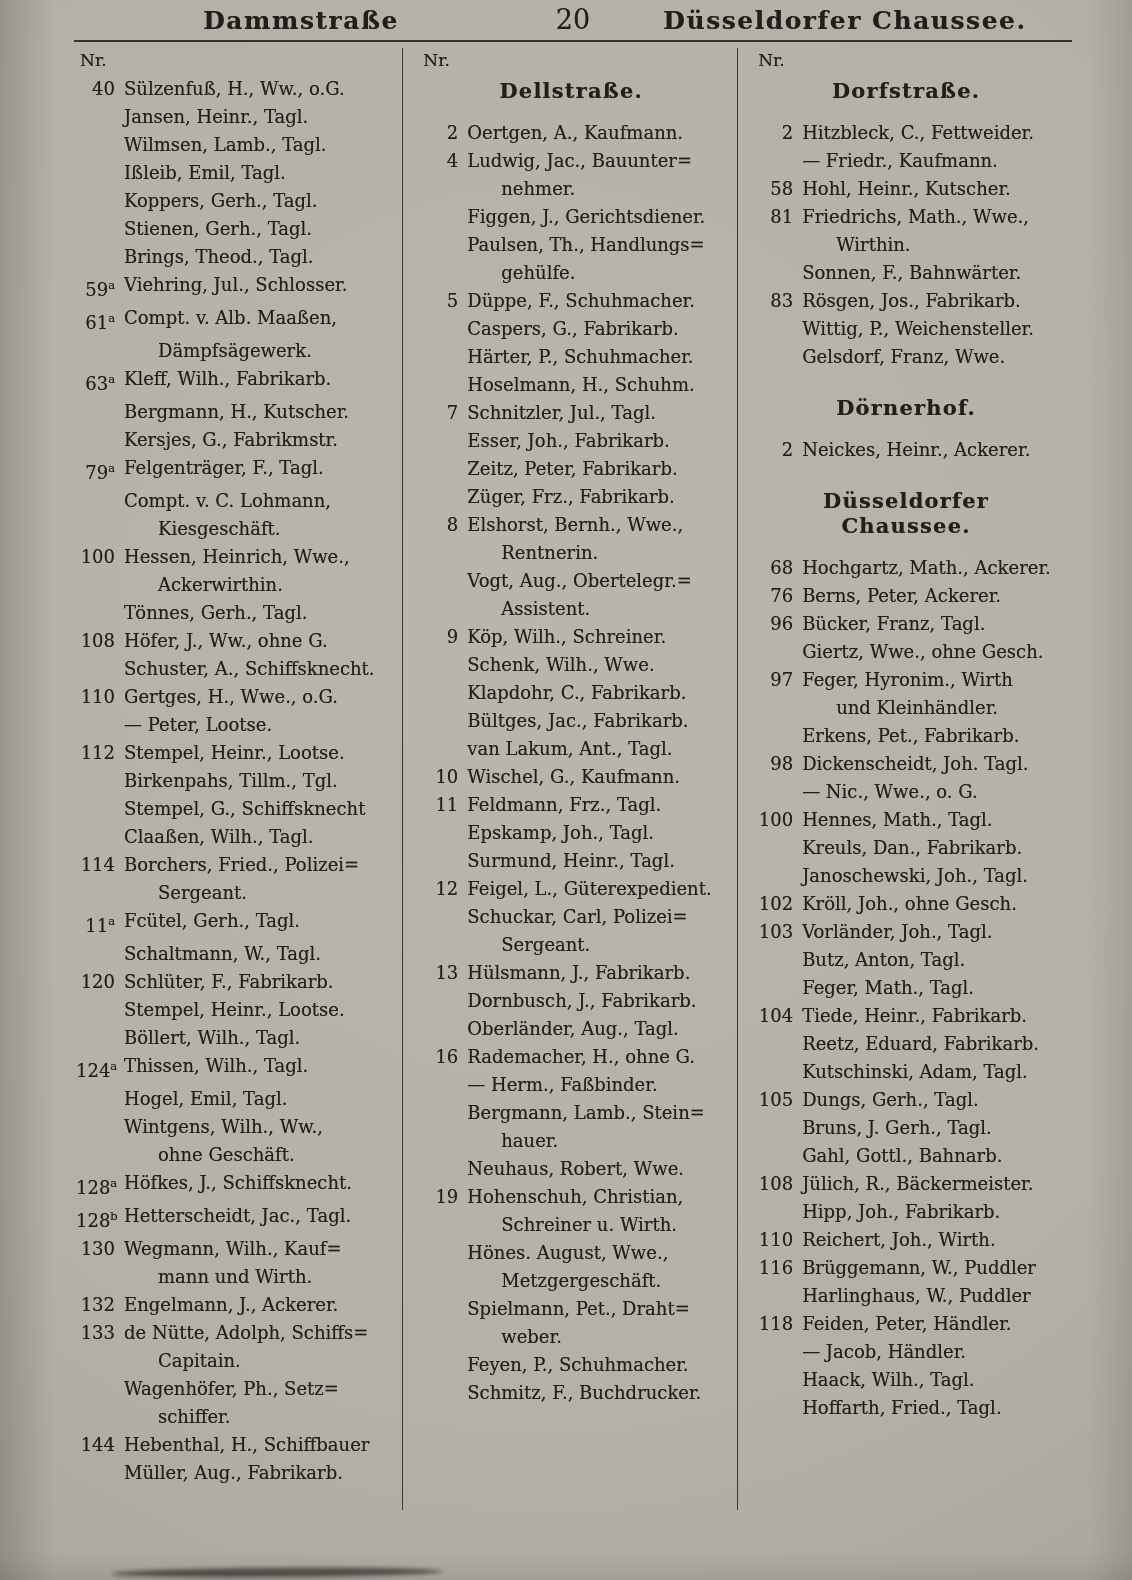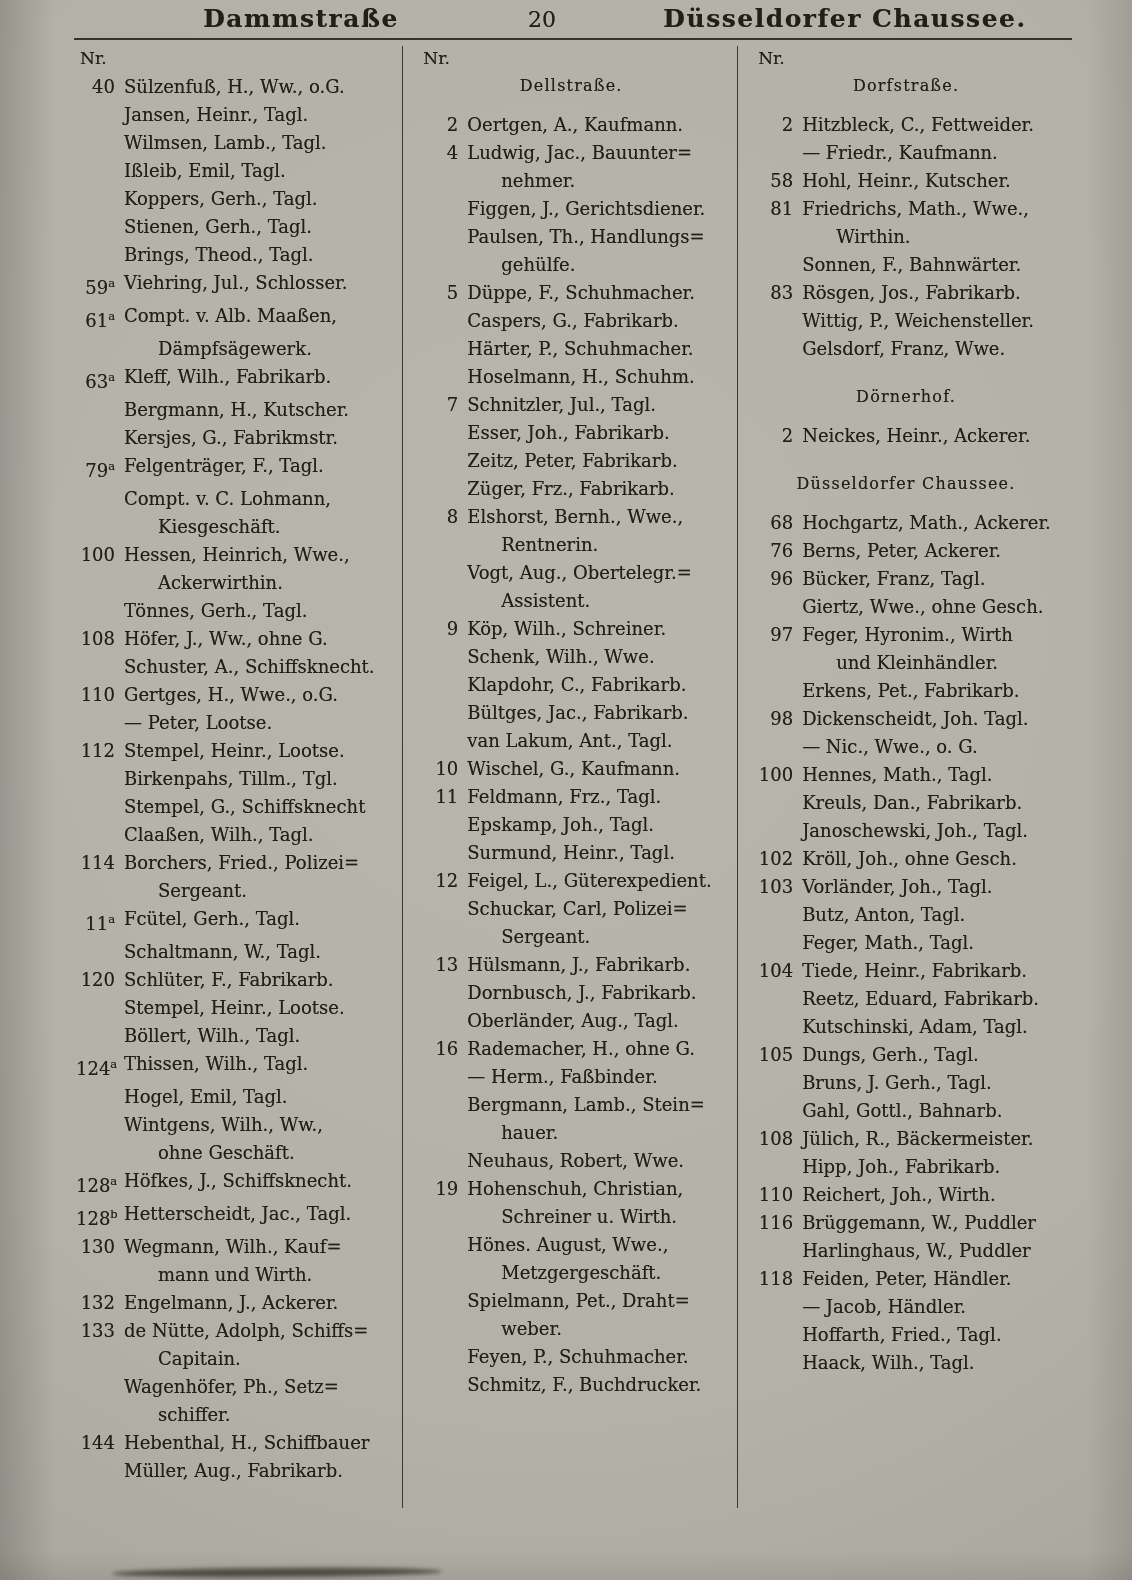--- a/index.html
+++ b/index.html
@@ -15,21 +15,21 @@
       radial-gradient(ellipse 120% 90% at 48% 40%, rgba(255,255,255,0.06) 0%, rgba(0,0,0,0) 55%, rgba(0,0,0,0.10) 100%),
       linear-gradient(90deg, rgba(0,0,0,0.16) 0px, rgba(0,0,0,0) 55px),
       linear-gradient(270deg, rgba(0,0,0,0.10) 0px, rgba(0,0,0,0) 45px),
       linear-gradient(0deg, rgba(0,0,0,0.08) 0px, rgba(0,0,0,0) 30px),
       #b4b1a8;
     overflow:hidden;
     text-shadow: 0 0 0.5px rgba(20,18,14,0.55);
   }
   .page-header { display:flex; align-items:baseline; font-weight:bold; }
   .head-side { flex:1; text-align:center; font-size:25px; letter-spacing:1.5px; }
-  .page-num { width:90px; text-align:left; font-size:22px; font-weight:normal; }
+  .page-num { width:90px; text-align:center; font-size:27px; font-weight:normal; }
   .header-rule { border-bottom:2px solid #34322c; margin-top:5px; }
 
   .columns {
     display:grid;
     grid-template-columns:1fr 1.02fr 1.02fr;
     margin-top:6px;
     min-height:1462px;
   }
   .col { padding:2px 4px 0 2px; box-sizing:border-box; }
   .col + .col { border-left:1.6px solid #3b3831; padding-left:16px; }
@@ -37,22 +37,22 @@
   .nr-label { font-size:17px; margin:0 0 5px 4px; }
 
   .line { display:flex; font-size:18px; line-height:28px; }
   .num { width:48px; text-align:right; padding-right:9px; box-sizing:border-box; flex-shrink:0; }
   .num sup { font-size:11.5px; }
   .txt { white-space:nowrap; }
   .cont .txt { padding-left:34px; }
 
   .street-heading {
     text-align:center;
-    font-weight:normal;
-    font-size:16px;
+    font-weight:bold;
+    font-size:21px;
     letter-spacing:1.2px;
     margin:24px 10px 16px 0;
   }
   .nr-label + .street-heading { margin-top:8px; }
 
   .smudge {
     position:absolute; left:112px; bottom:3px;
     width:330px; height:9px;
     background:#14120e; opacity:0.6;
     border-radius:50%;
@@ -615,23 +615,23 @@
         <div class="line">
           <span class="num">118</span>
           <span class="txt">Feiden, Peter, Händler.</span>
         </div>
         <div class="line">
           <span class="num"></span>
           <span class="txt">— Jacob, Händler.</span>
         </div>
         <div class="line">
           <span class="num"></span>
+          <span class="txt">Haack, Wilh., Tagl.</span>
+        </div>
+        <div class="line">
+          <span class="num"></span>
           <span class="txt">Hoffarth, Fried., Tagl.</span>
-        </div>
-        <div class="line">
-          <span class="num"></span>
-          <span class="txt">Haack, Wilh., Tagl.</span>
         </div>
       </section>
   </main>
 
   <div class="smudge"></div>
 </div>
 
 </body></html>

